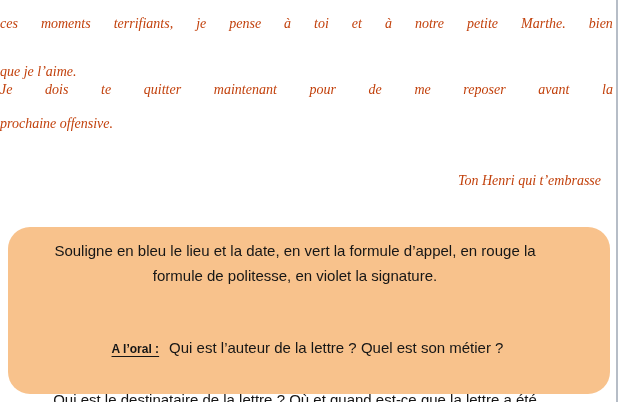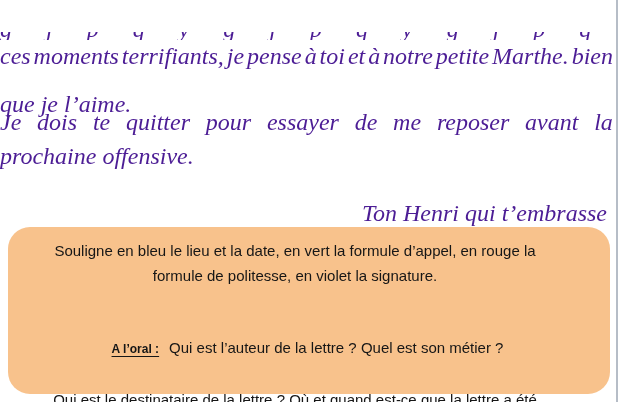--- a/index.html
+++ b/index.html
@@ -26,25 +26,24 @@
     height: 402px;
     background: #b6bdc7;
   }
   
   .letter {
     position: absolute;
     left: 0;
     top: 0;
     width: 613px;
     height: 220px;
-    color: #4c1d95;
+    color: #c2410c;
     font-family: "Liberation Serif", serif;
     font-style: italic;
-    font-size: 24px;
-    margin-top: 32px;
+    font-size: 14px;
   }
   .cut-window {
     position: absolute;
     top: 0;
     left: 0;
     width: 613px;
     height: 8px;
     overflow: hidden;
   }
   .cut-line {
@@ -64,21 +63,21 @@
   .l2 { top: 60px; }
   .l3 { top: 78px; }
   .l4 { top: 112px; }
   [data-justify="true"] {
     display: flex;
     justify-content: space-between;
   }
   .signature {
     position: absolute;
     top: 169px;
-    right: 6px;
+    right: 12px;
     white-space: nowrap;
     line-height: 24px;
     text-align: center;
   }
   
   .instruction-box {
     position: absolute;
     left: 8px;
     top: 227px;
     width: 602px;
@@ -136,22 +135,22 @@
         <span>petite</span>
         <span>Marthe.</span>
         <span>bien</span>
       </div>
     <div class="letter-line l2">que je l’aime.</div>
     <div class="letter-line l3" data-justify="true">
         <span>Je</span>
         <span>dois</span>
         <span>te</span>
         <span>quitter</span>
+        <span>maintenant</span>
         <span>pour</span>
-        <span>essayer</span>
         <span>de</span>
         <span>me</span>
         <span>reposer</span>
         <span>avant</span>
         <span>la</span>
       </div>
     <div class="letter-line l4">prochaine offensive.</div>
     <div class="signature">Ton Henri qui t’embrasse</div>
   </div>
 

